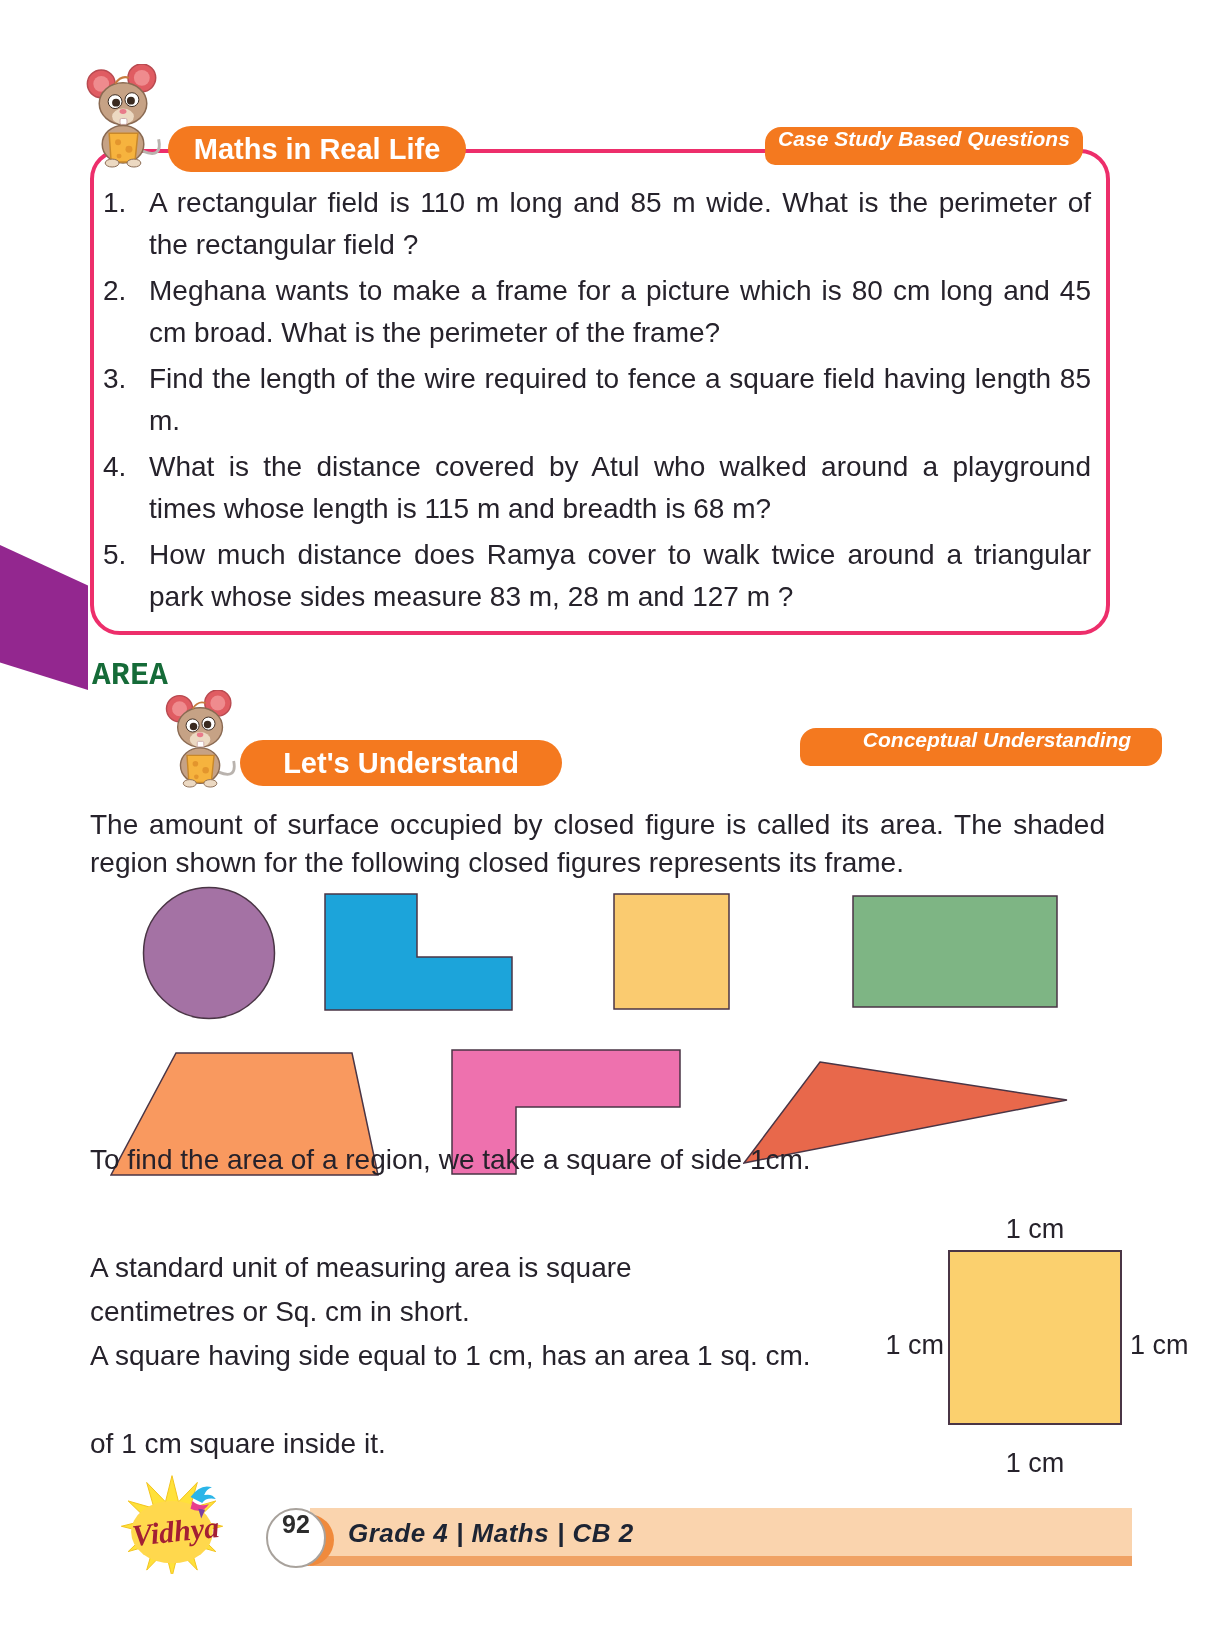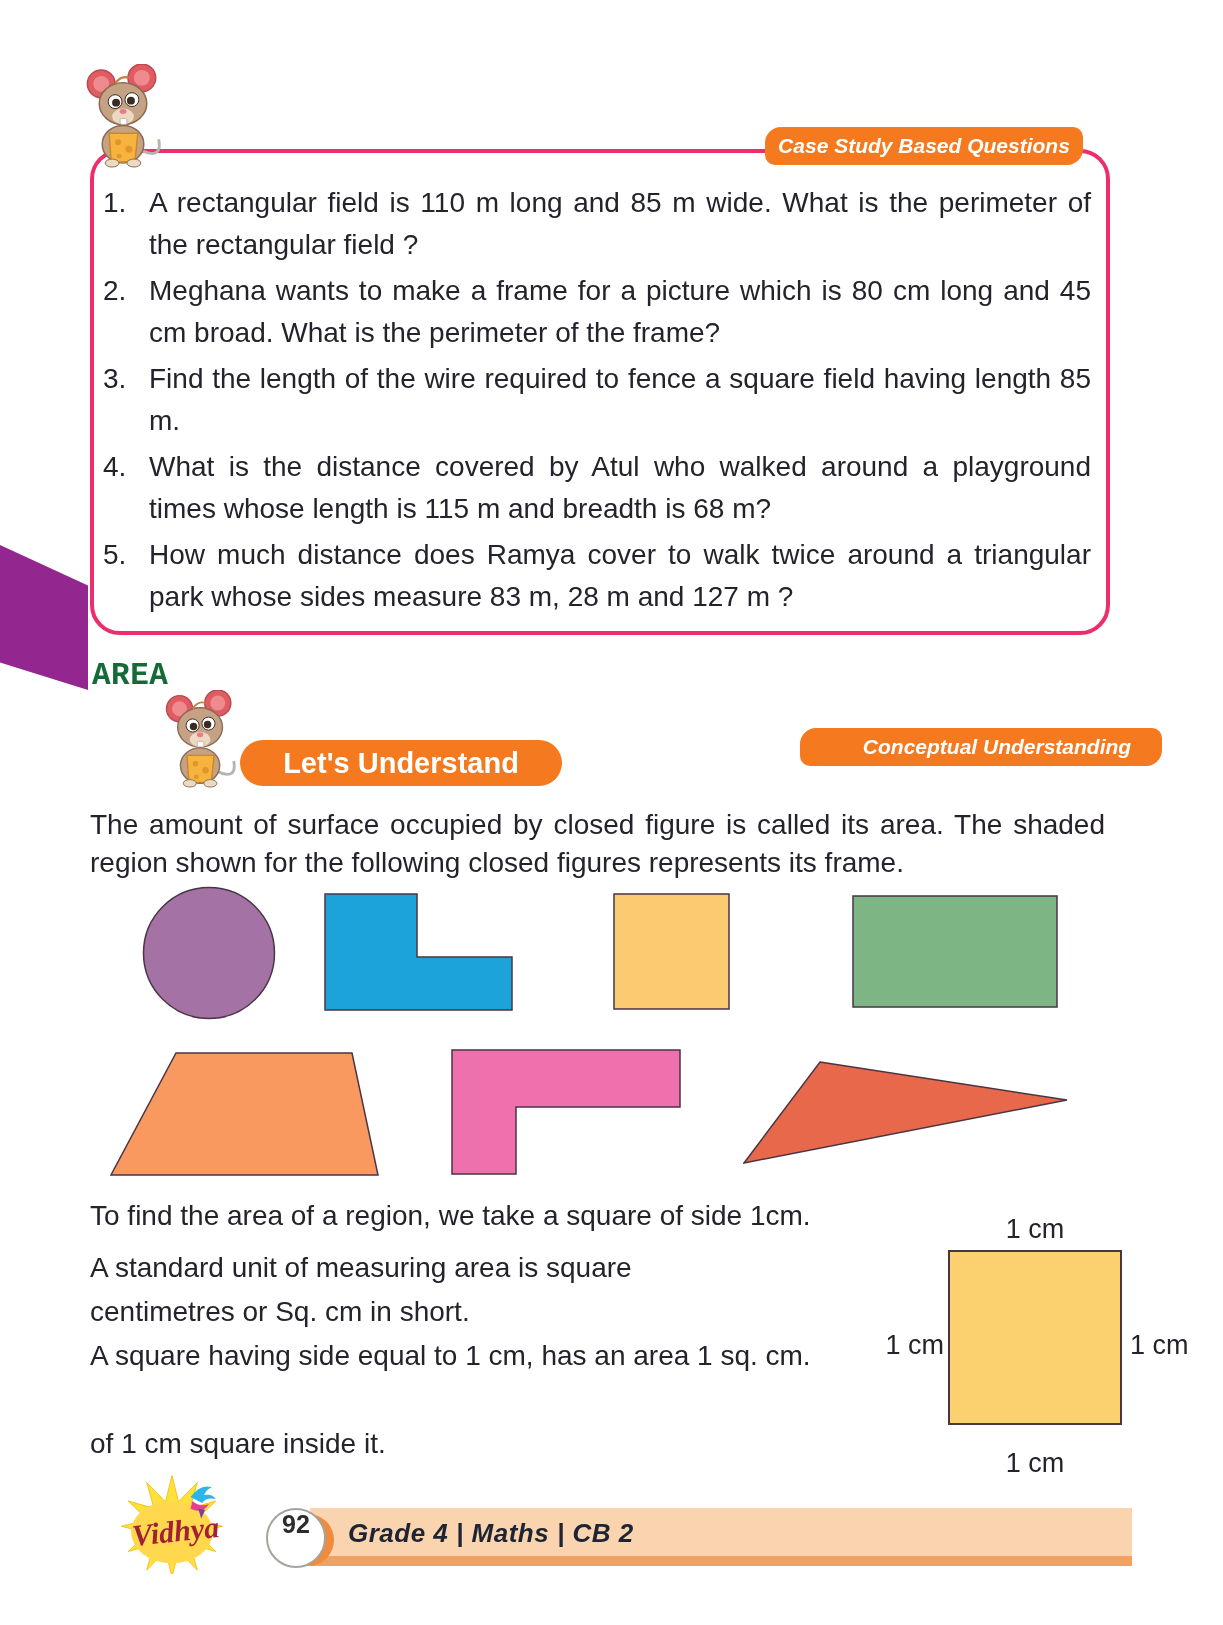--- a/index.html
+++ b/index.html
@@ -7,21 +7,21 @@
         font-family:"Liberation Sans",sans-serif;color:#26222b;}
 
   
   .qbox{position:absolute;left:90px;top:149px;width:1012px;height:478px;
         border:4px solid #ed2e6b;border-radius:30px;background:#fff;}
   .badge-pill{position:absolute;border-radius:25px;color:#fff;font-weight:bold;
         display:flex;align-items:center;justify-content:center;z-index:5;}
   .badge-mrl{left:168px;top:126px;width:298px;height:46px;font-size:29px;}
   .badge-lu{left:240px;top:740px;width:322px;height:46px;font-size:29px;}
   .tag-badge{position:absolute;border-radius:16px 10px 16px 10px;color:#fff;
-        font-weight:bold;font-style:italic;font-size:21px;display:flex;align-items:center;
+        font-weight:bold;font-style:italic;font-size:21px;display:flex;
         justify-content:center;z-index:5;}
   .tag-csq{left:765px;top:127px;width:318px;height:38px;}
   .tag-cu{left:800px;top:728px;width:330px;height:38px;padding-left:32px;}
 
   .questions{position:absolute;left:103px;top:182px;width:988px;font-size:28px;line-height:42px;}
   .q{position:relative;padding-left:46px;text-align:justify;margin-bottom:4px;}
   .q .num{position:absolute;left:0;top:0;}
 
   
   .ribbon{position:absolute;left:0;top:545px;width:88px;height:145px;
@@ -85,20 +85,23 @@
     <ellipse cx="38" cy="81" rx="21" ry="19" fill="#c6a285" stroke="#8a6a52" stroke-width="1.5"></ellipse>
     <path d="M24 70 L53 70 L50 99 L26 99 Z" fill="#f6b33e" stroke="#c9882a" stroke-width="1.5"></path>
     <circle cx="33" cy="79" r="3" fill="#e3952d"></circle>
       <circle cx="44" cy="86" r="3.5" fill="#e3952d"></circle>
     <circle cx="34" cy="93" r="2.5" fill="#e3952d"></circle>
     <ellipse cx="27" cy="100" rx="7" ry="4" fill="#ecd9c2" stroke="#8a6a52"></ellipse>
     <ellipse cx="49" cy="100" rx="7" ry="4" fill="#ecd9c2" stroke="#8a6a52"></ellipse>
   </svg>
 
   <div class="qbox"></div>
+  <div class="badge-pill badge-mrl" style="background-color: rgb(244, 121, 31);">
+    <span>Maths in Real Life</span>
+  </div>
   <div class="tag-badge tag-csq" style="background-color: rgb(244, 121, 31);">
     <span>Case Study Based Questions</span>
   </div>
 
   <div class="questions">
     <div class="q">
       <span class="num">1.</span>
       <span>A rectangular field is 110 m long and 85 m wide. What is the perimeter of the rectangular field ?</span>
     </div>
     <div class="q">
@@ -186,21 +189,21 @@
     <svg width="230" height="126" viewBox="0 0 230 126">
       <polygon points="1,1 229,1 229,58 65,58 65,125 1,125" stroke="#4a3545" stroke-width="1.5" fill="#ee71ae"></polygon>
     </svg>
   </div>
   <div class="fig" style="left:743px;top:1058px;">
     <svg width="326" height="106" viewBox="0 0 326 106">
       <polygon points="77,4 324,42 1,105" stroke="#4a3545" stroke-width="1.5" fill="#e8684b"></polygon>
     </svg>
   </div>
 
-  <div class="bodyline" style="top:1200px;">To find the area of a region, we take a square of side 1cm.</div>
+  <div class="bodyline" style="top:1144px;">To find the area of a region, we take a square of side 1cm.</div>
   <div class="bodyline" style="top:1296px;">centimetres or Sq. cm in short.</div>
   <div class="bodyline" style="top:1252px;">A standard unit of measuring area is square</div>
   <div class="bodyline" style="top:1340px;">A square having side equal to 1 cm, has an area 1 sq. cm.</div>
   <div class="bodyline" style="top:1428px;">of 1 cm square inside it.</div>
 
   <div class="unit-square" style="background-color: rgb(251, 208, 110);"></div>
   <div class="sq-label sq-top">1 cm</div>
   <div class="sq-label sq-left">1 cm</div>
   <div class="sq-label sq-right">1 cm</div>
   <div class="sq-label sq-bottom">1 cm</div>

